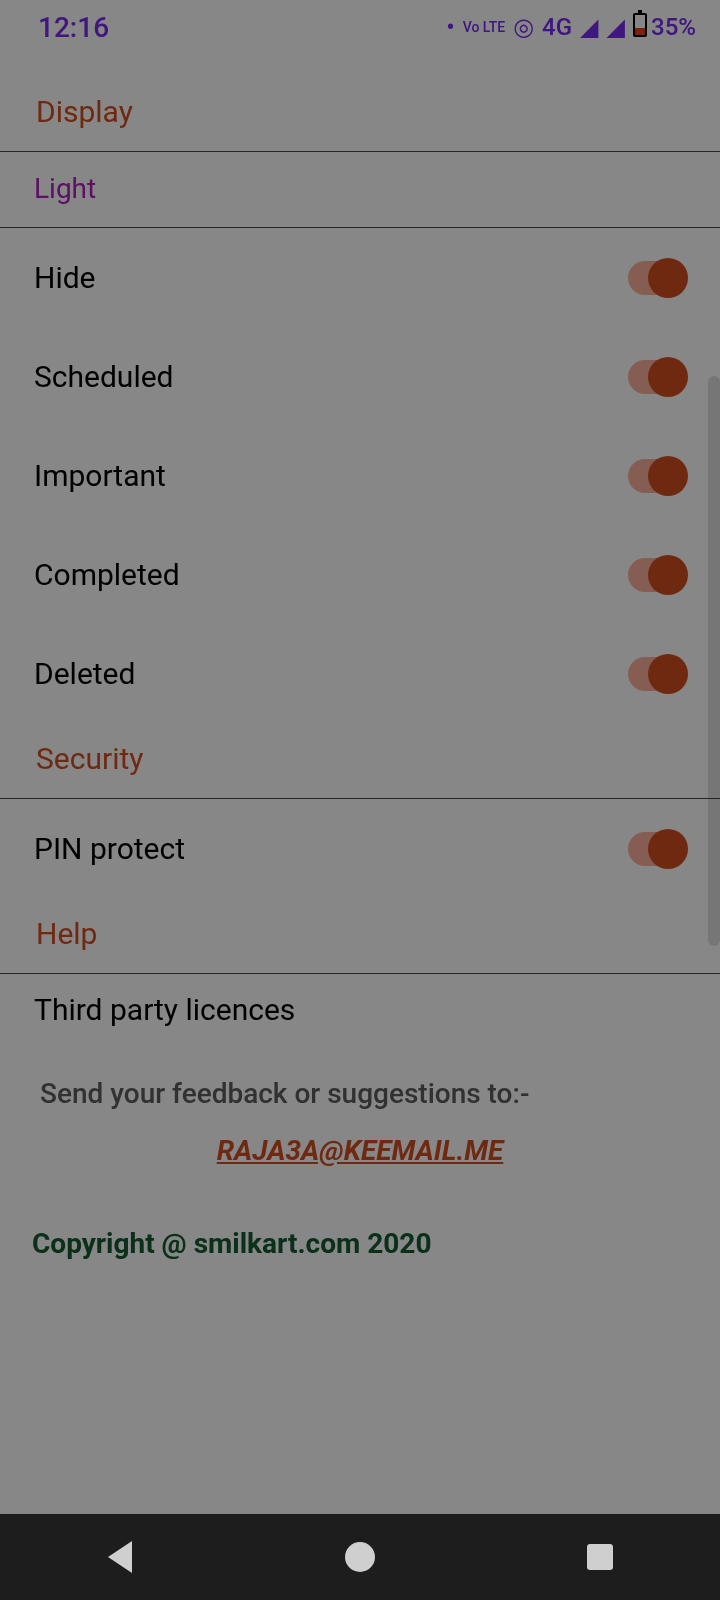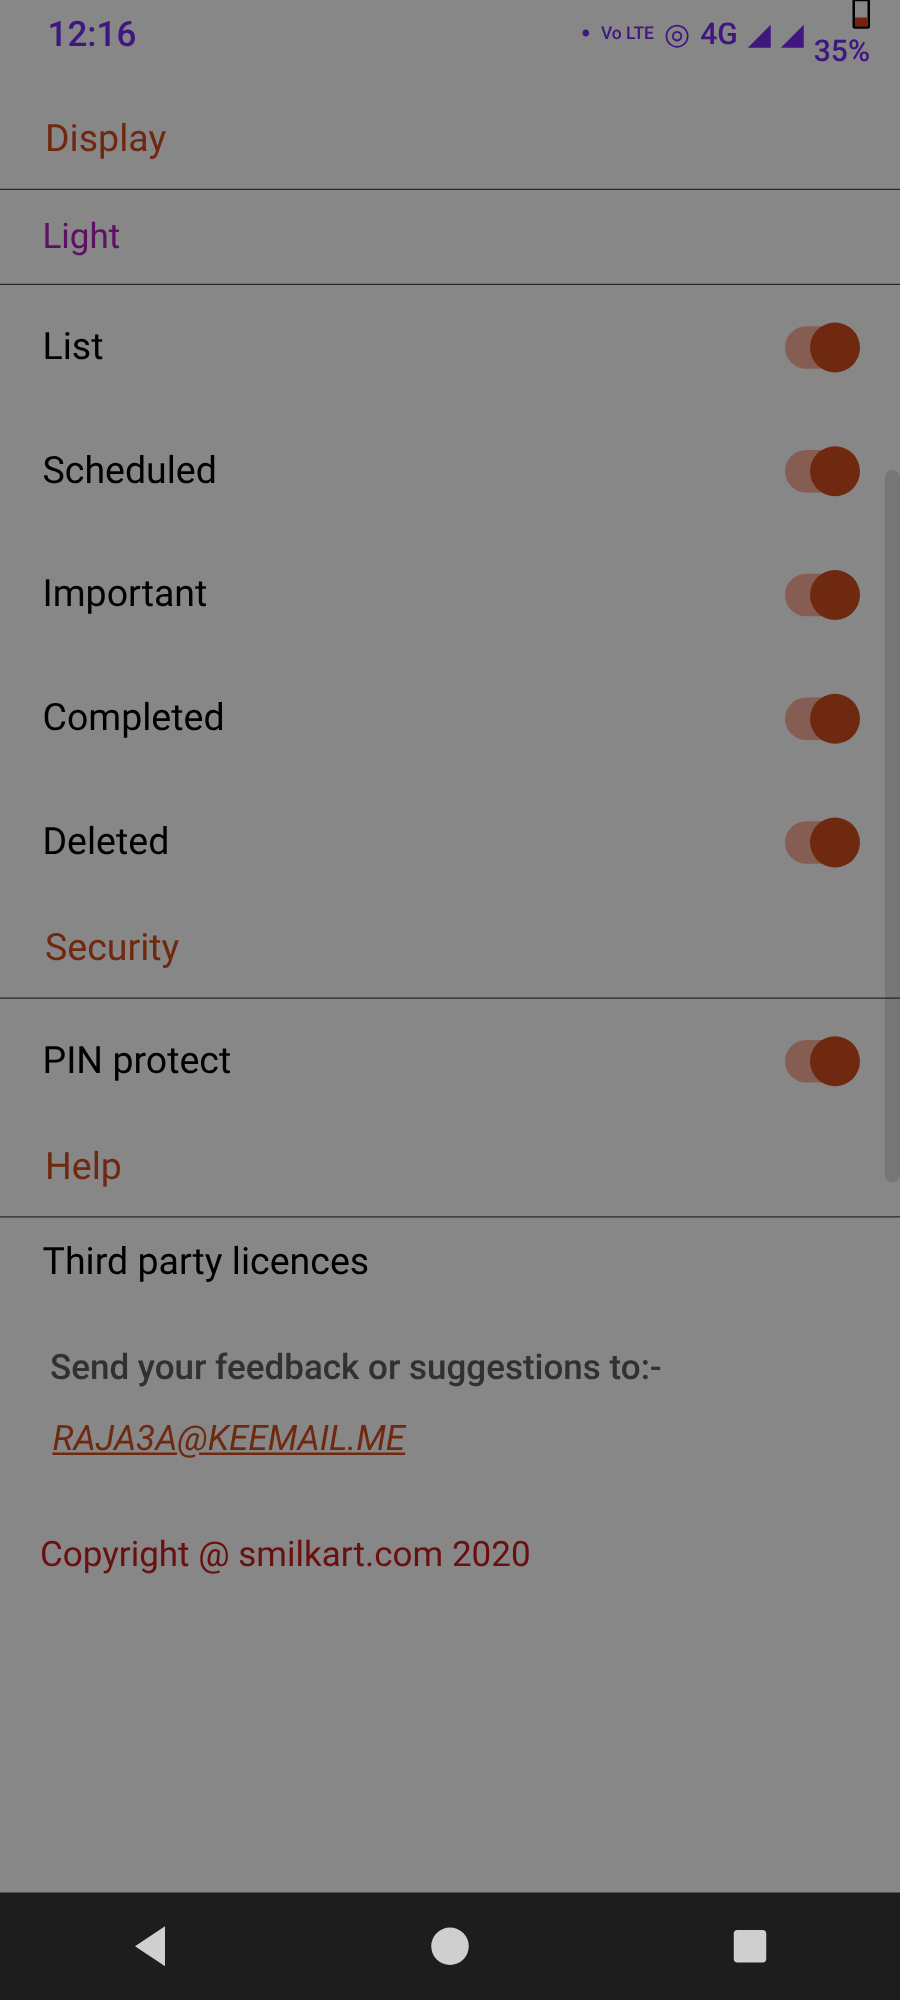--- a/index.html
+++ b/index.html
@@ -9,43 +9,43 @@
 
   
   .status-bar {
     position: absolute; top: 0; left: 0; right: 0; height: 54px;
     display: flex; justify-content: space-between; align-items: center;
     padding: 0 24px; color: #6d28d9; font-size: 28px; font-weight: 500;
   }
   .status-left { padding-left: 14px; }
   .status-right { display: flex; align-items: center; gap: 8px; font-size: 24px; }
   .status-right .small { font-size: 14px; line-height: 1; text-align: center; }
-  .status-right .batt { display:inline-flex; align-items:flex-end; gap:4px;flex-direction:column;}
+  .status-right .batt { display:inline-flex; align-items:flex-start; gap:4px;}
   .batt-icon { width:14px; height:24px; border:2px solid #000; border-radius:2px; position:relative;}
   .batt-icon::before { content:""; position:absolute; top:-5px; left:3px; width:4px; height:3px; background:#000;}
   .batt-icon::after { content:""; position:absolute; bottom:0; left:0; right:0; height:35%; background:#d83a1a;}
 
   
   .page { position:absolute; top:54px; left:0; right:0; bottom:86px; }
   .section-title { color:#c1481e; font-size:30px; padding: 40px 36px 22px; }
   .item { padding: 18px 34px 22px; }
   .item-title { color:#000; font-size:30px; }
   .item-sub { color:#a21caf; font-size:28px; margin-top:2px;}
   .divider { border-top:1px solid #444; width:100%; }
   .toggle-row { display:flex; justify-content:space-between; align-items:center; padding:32px 34px; }
   .toggle-row .label { font-size:30px; color:#000; }
   .toggle {
     width:58px; height:34px; background:#e6a18d; border-radius:20px; position:relative;
   }
   .toggle .knob {
     position:absolute; right:-2px; top:-3px; width:40px; height:40px; border-radius:50%; background:#c1481e;
   }
   .feedback { color:#555; font-size:28px; padding: 28px 40px 6px; font-weight:500;}
-  .email { color:#c1481e; font-size:28px; padding: 18px 42px; font-style:italic; text-decoration:underline; font-weight:400;}
-  .copyright { color:#b91c1c; font-size:28px; padding: 42px 32px; font-weight:400;}
+  .email { color:#c1481e; font-size:28px; padding: 18px 42px; font-style:italic; text-decoration:underline; font-weight:700;text-align:center;}
+  .copyright { color:#14532d; font-size:28px; padding: 42px 32px; font-weight:700;}
 
   
   .scrim { position:absolute; inset:0; background:rgba(0,0,0,0.42); }
 
   
   .dialog {
     position:absolute; left:50%; top:50%; transform:translate(-50%,-50%);
     width:496px; background:#fff; border-radius:6px;
     box-shadow:0 12px 40px rgba(0,0,0,0.35);
     padding: 52px 36px 36px;
@@ -102,21 +102,21 @@
 
   <div class="page">
     <div class="section-title">Display</div>
     <div class="divider"></div>
     <div class="item">
       <div class="item-sub">Light</div>
     </div>
     <div class="divider"></div>
 
     <div class="toggle-row">
-      <span class="label">List</span>
+      <span class="label">Hide</span>
       <span class="toggle">
           <span class="knob"></span>
         </span>
     </div>
     <div class="toggle-row">
       <span class="label">Scheduled</span>
       <span class="toggle">
           <span class="knob"></span>
         </span>
     </div>

